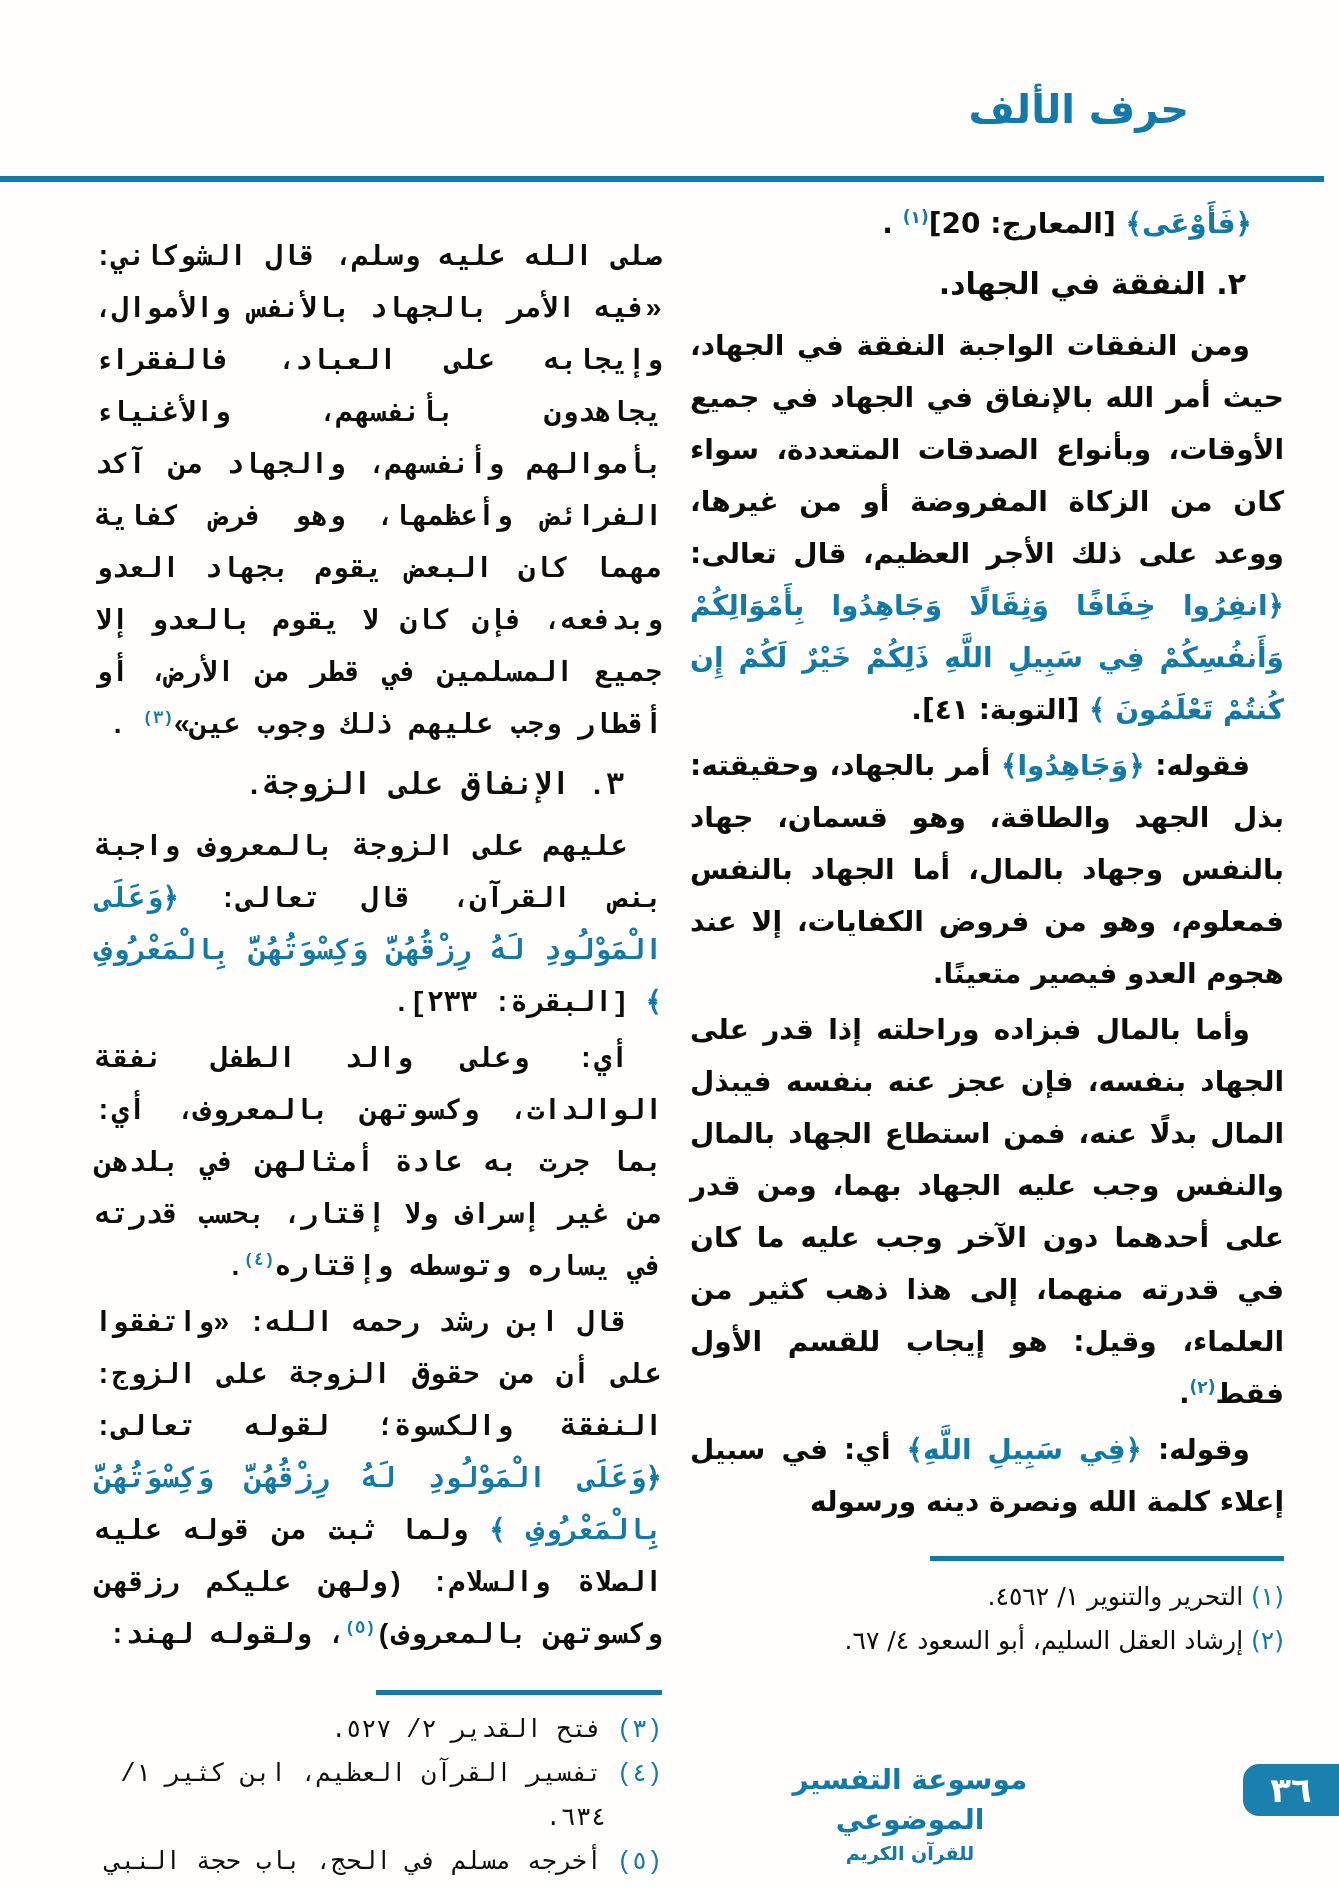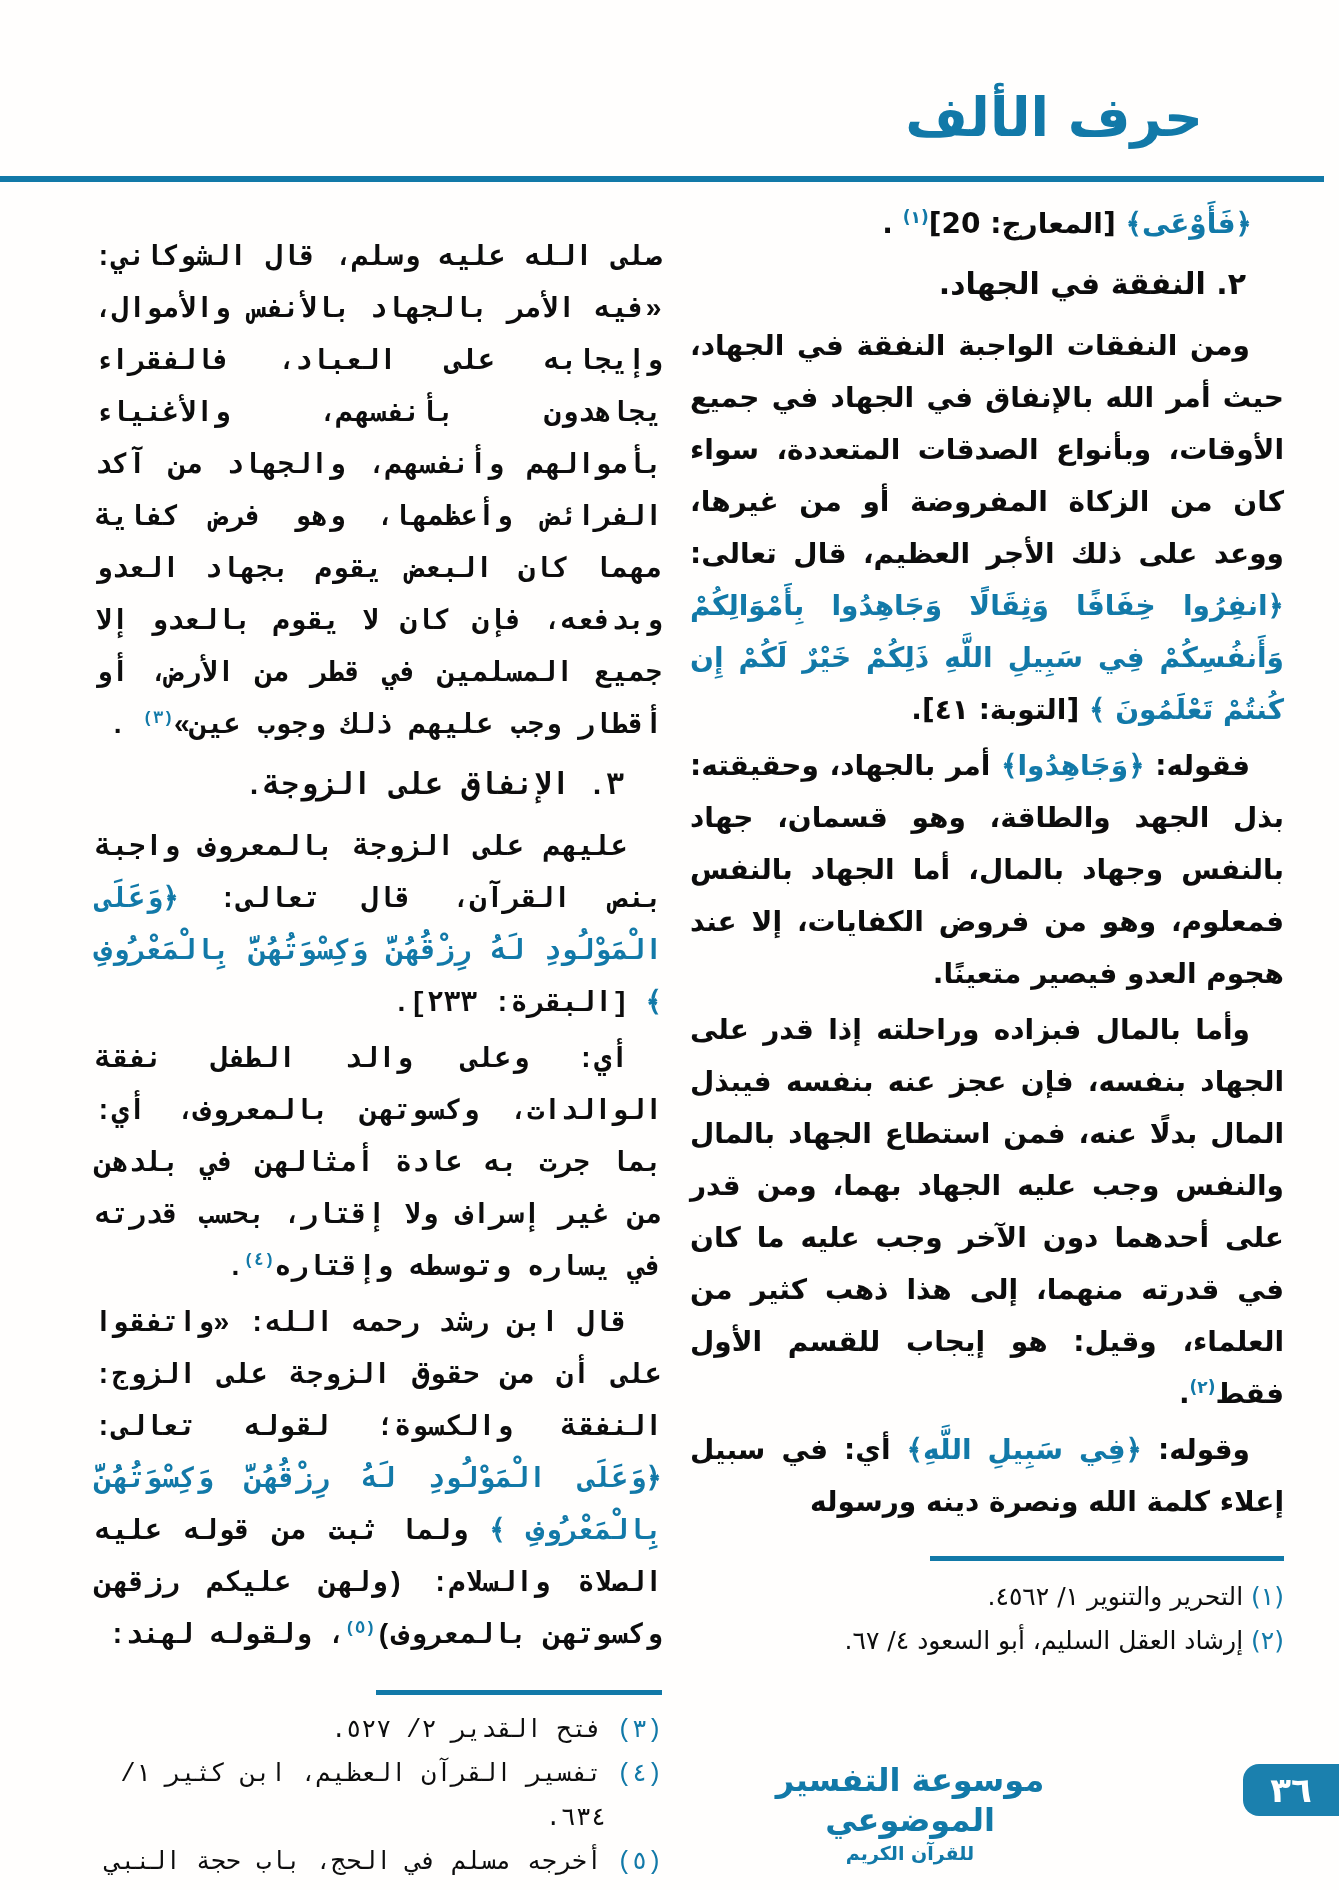--- a/index.html
+++ b/index.html
@@ -11,22 +11,22 @@
   .page{
     position:relative;
     width:1339px;height:1890px;
     background:#fffefd;
     overflow:hidden;
     direction:rtl;
     font-family:"DejaVu Sans",sans-serif;
     color:var(--ink);
   }
   .header-title{
-    position:absolute;top:86px;right:136px;
-    font-size:54px;font-weight:bold;color:var(--teal);
+    position:absolute;top:86px;right:150px;
+    font-size:40px;font-weight:bold;color:var(--teal);
     letter-spacing:-1px;
   }
   .header-rule{
     position:absolute;top:176px;left:0;
     width:1324px;height:6px;background:var(--teal);
   }
   .col{
     position:absolute;
     text-align:justify;
     font-size:28px;line-height:52px;font-weight:bold;
@@ -54,21 +54,21 @@
   .block.footnote{
     font-size:25px;line-height:44px;font-weight:normal;
     text-align:right;
     padding-right:56px;text-indent:-56px;
   }
   .seg-fn{color:var(--teal);}
   .logo{
     position:absolute;top:1760px;left:755px;width:310px;
     text-align:center;color:var(--teal);
   }
-  .logo-main{font-size:32px;font-weight:bold;line-height:40px;}
+  .logo-main{font-size:28px;font-weight:bold;line-height:40px;}
   .logo-sub{font-size:19px;font-weight:bold;line-height:26px;}
   .page-num-box{
     position:absolute;top:1764px;left:1243px;
     width:96px;height:52px;
     background:var(--pagebox);
     border-radius:16px 0 0 16px;
     display:flex;align-items:center;justify-content:center;
   }
   .page-num{color:#ffffff;font-size:34px;font-weight:bold;}
 </style>

